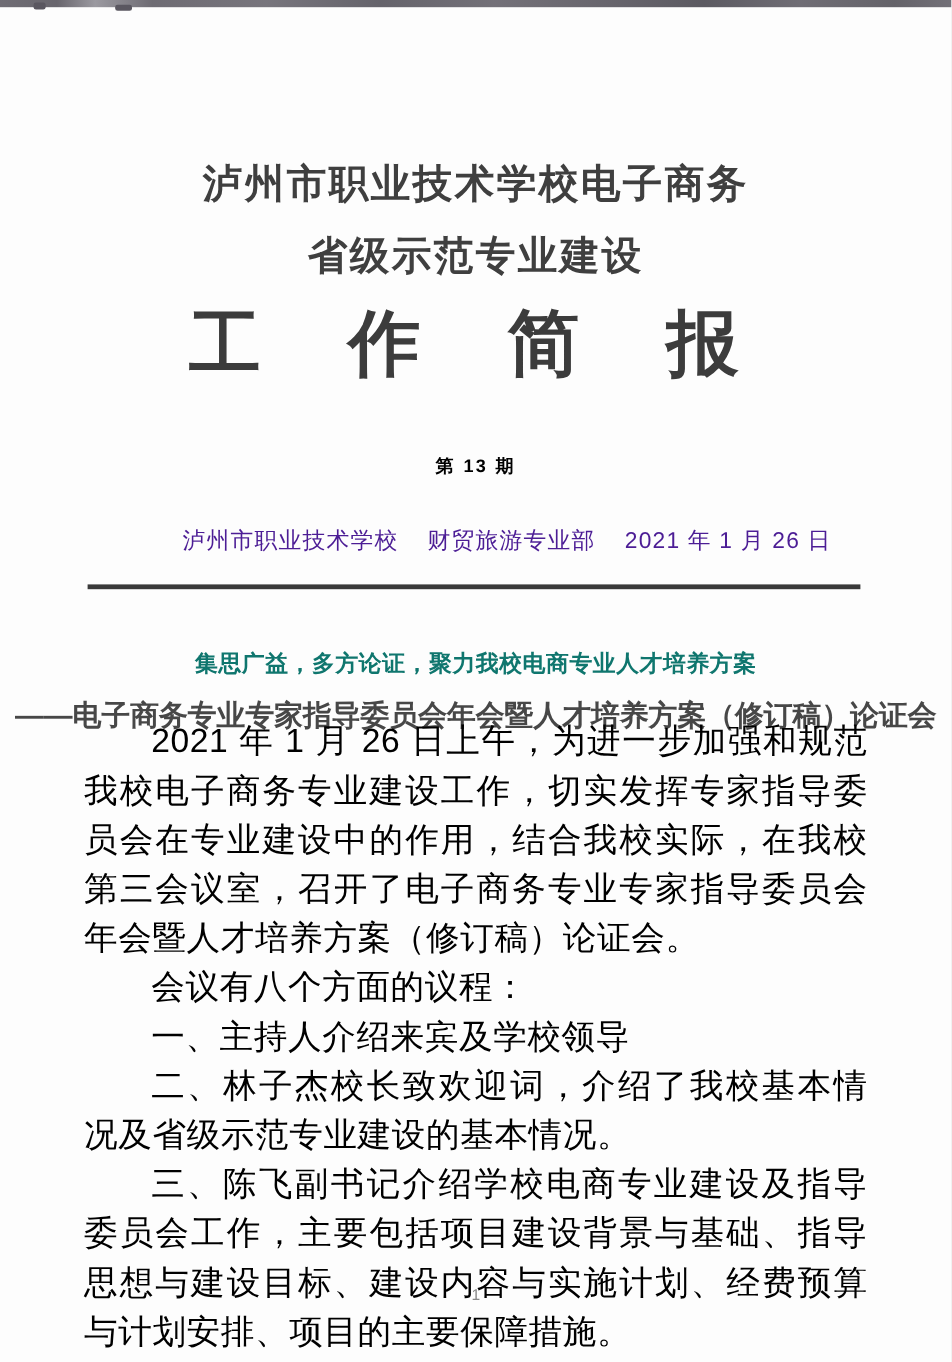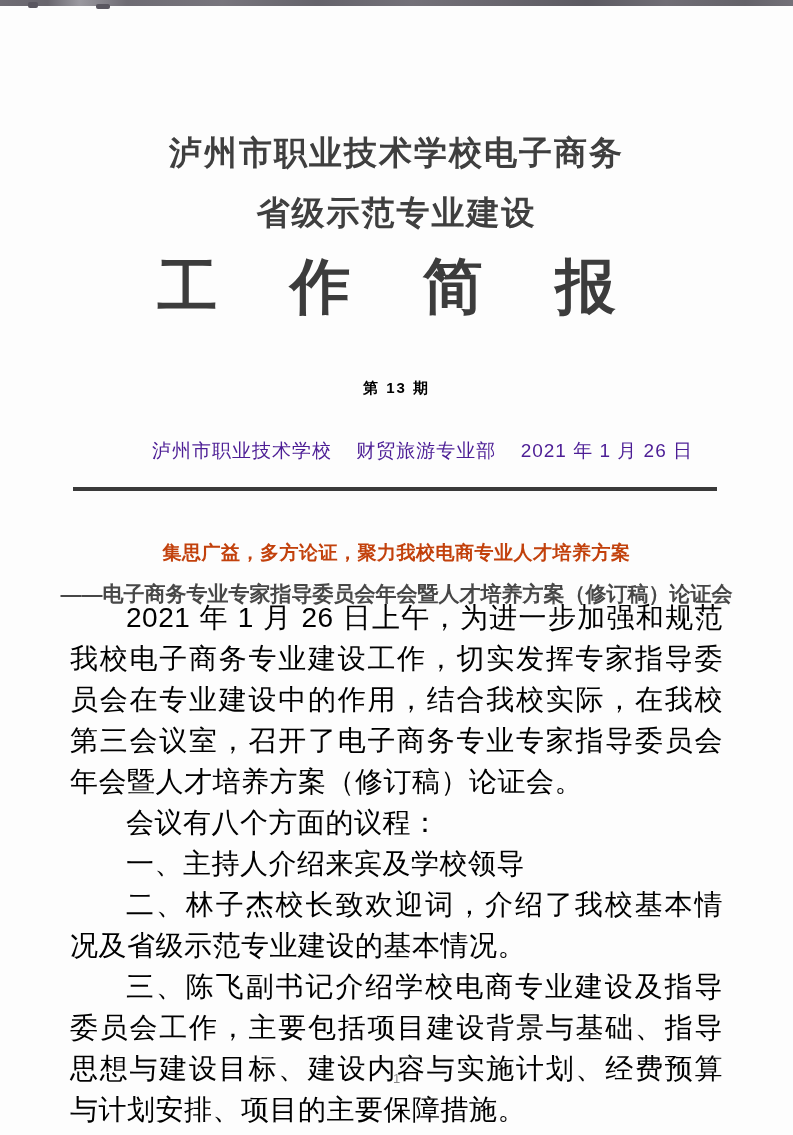--- a/index.html
+++ b/index.html
@@ -82,27 +82,27 @@
     top: 487px;
     left: 73px;
     width: 644px;
     height: 4px;
     background: #3a3a3a;
   }
   .headline {
     top: 521px;
     font-size: 19px;
     font-weight: bold;
-    color: #c2410c;
+    color: #0f766e;
     letter-spacing: 0.5px;
     white-space: nowrap;
   }
   .subheadline {
     top: 561px;
-    font-size: 21px;
+    font-size: 24px;
     font-weight: bold;
     color: #474747;
     letter-spacing: 0px;
     white-space: nowrap;
   }
   .article-body {
     position: absolute;
     top: 597px;
     left: 70px;
     width: 653px;

